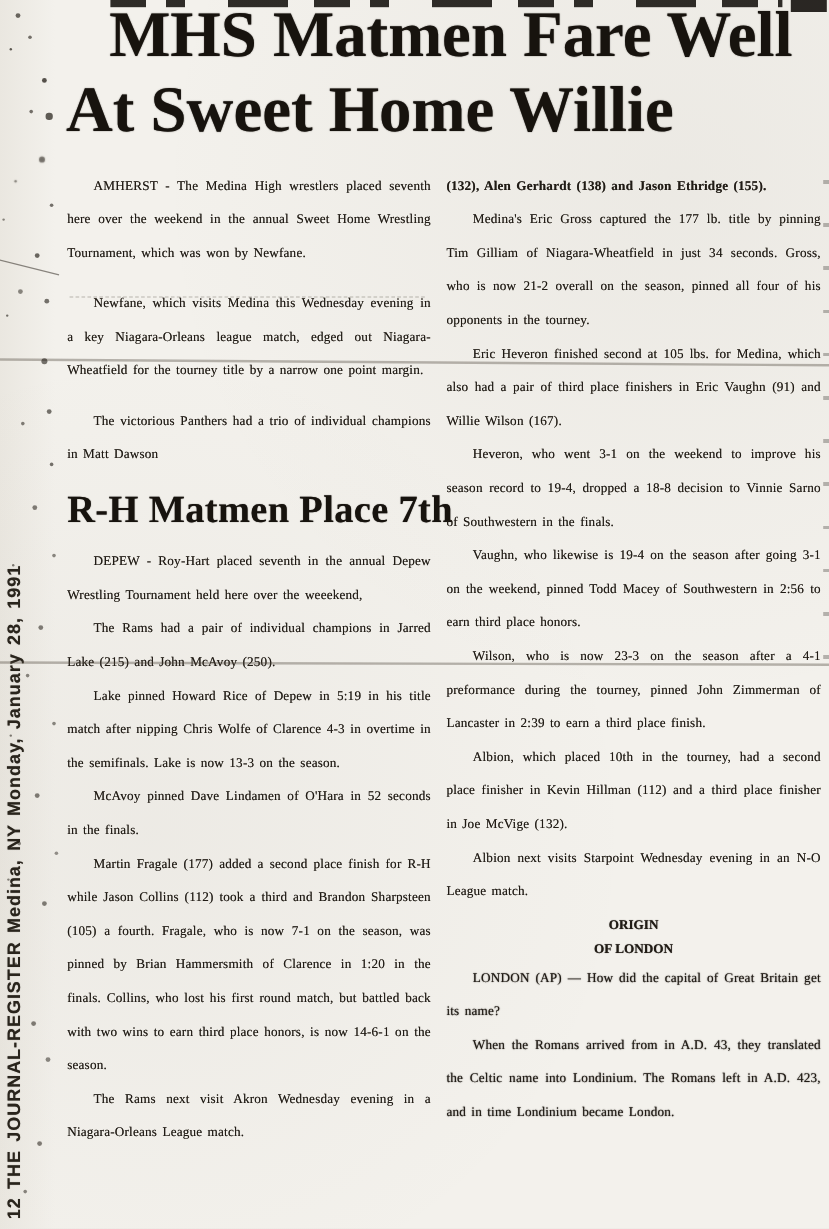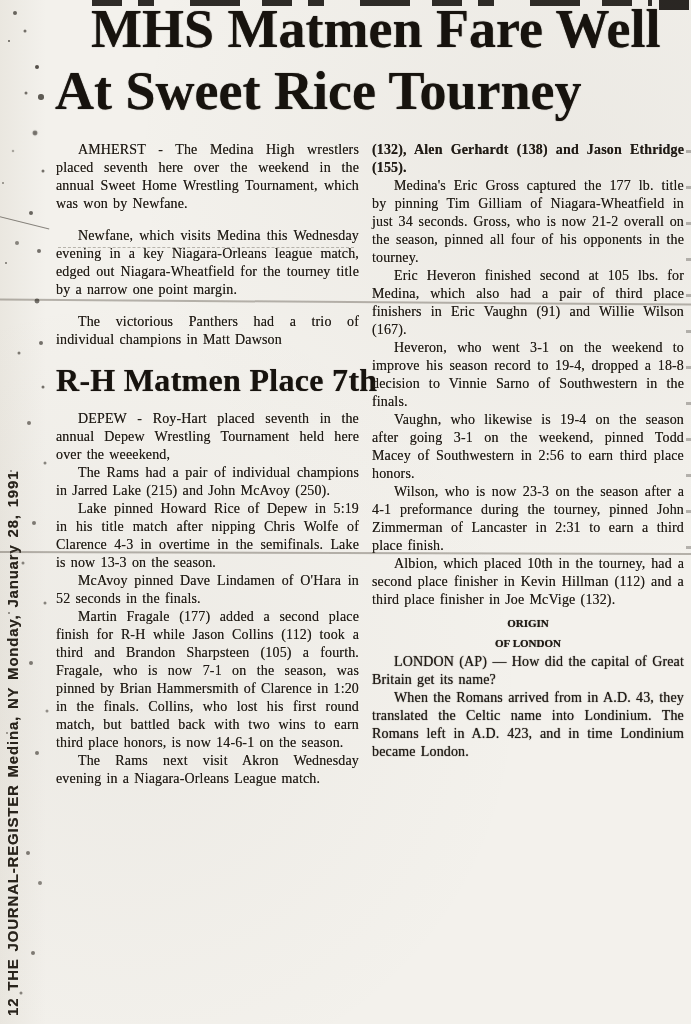--- a/index.html
+++ b/index.html
@@ -48,21 +48,21 @@
     white-space: nowrap;
   }
   .headline .hl1 { padding-left: 36px; }
 
   .col { position: absolute; top: 141px; text-shadow: 0 0 .55px rgba(32,27,20,.65); }
   .col-left  { left: 56px;  width: 303px; }
   .col-right { left: 372px; width: 312px; }
 
   .col p {
     margin: 0; text-indent: 22px; text-align: justify;
-    font-size: 14px; line-height: 18px;
+    font-size: 11px; line-height: 28px;
     word-spacing: 1.5px; letter-spacing: .15px;
   }
   .col p.no-indent { text-indent: 0; font-weight: bold; }
   .intro p { margin-bottom: 14px; }
 
   .subhead {
     font-size: 32px; line-height: 34px; font-weight: bold;
     margin: 0 0 13px 0; letter-spacing: .3px; color: #17130e;
     text-shadow: 0 0 .8px rgba(23,19,14,.7); white-space: nowrap;
   }
@@ -115,21 +115,21 @@
 
 <div class="page">
 
   <div class="cutoff-strip"></div>
   <div class="cutoff-blob"></div>
 
   <div class="masthead">12   THE JOURNAL-REGISTER   Medina, NY   Monday, January 28, 1991</div>
 
   <div class="headline">
     <div class="hl1">MHS Matmen Fare Well</div>
-    <div class="hl2">At Sweet Rice Tourney</div>
+    <div class="hl2">At Sweet Home Willie</div>
   </div>
 
   <div class="col col-left">
     <div class="intro">
       <p>AMHERST - The Medina High wrestlers placed seventh here over the weekend in the annual Sweet Home Wrestling Tournament, which was won by Newfane.</p>
       <p>Newfane, which visits Medina this Wednesday evening in a key Niagara-Orleans league match, edged out Niagara-Wheatfield for the tourney title by a narrow one point margin.</p>
       <p>The victorious Panthers had a trio of individual champions in Matt Dawson</p>
     </div>
     <h2 class="subhead">R-H Matmen Place 7th</h2>
     <div class="depew">
@@ -142,22 +142,23 @@
     </div>
   </div>
 
   <div class="col col-right">
     <div>
       <p class="no-indent">(132), Alen Gerhardt (138) and Jason Ethridge (155).</p>
       <p>Medina's Eric Gross captured the 177 lb. title by pinning Tim Gilliam of Niagara-Wheatfield in just 34 seconds. Gross, who is now 21-2 overall on the season, pinned all four of his opponents in the tourney.</p>
       <p>Eric Heveron finished second at 105 lbs. for Medina, which also had a pair of third place finishers in Eric Vaughn (91) and Willie Wilson (167).</p>
       <p>Heveron, who went 3-1 on the weekend to improve his season record to 19-4, dropped a 18-8 decision to Vinnie Sarno of Southwestern in the finals.</p>
       <p>Vaughn, who likewise is 19-4 on the season after going 3-1 on the weekend, pinned Todd Macey of Southwestern in 2:56 to earn third place honors.</p>
-      <p>Wilson, who is now 23-3 on the season after a 4-1 preformance during the tourney, pinned John Zimmerman of Lancaster in 2:31 to earn a third place finish.</p>
+      <p>Wilson, who is now 23-3 on the season after a 4-1 preformance during the tourney, pinned John Zimmerman of Lancaster in 2:39 to earn a third place finish.</p>
       <p>Albion, which placed 10th in the tourney, had a second place finisher in Kevin Hillman (112) and a third place finisher in Joe McVige (132).</p>
+      <p>Albion next visits Starpoint Wednesday evening in an N-O League match.</p>
     </div>
     <div class="origin-head">
       <div>ORIGIN</div>
       <div>OF LONDON</div>
     </div>
     <div class="london">
       <p>LONDON (AP) — How did the capital of Great Britain get its name?</p>
       <p>When the Romans arrived from in A.D. 43, they translated the Celtic name into Londinium. The Romans left in A.D. 423, and in time Londinium became London.</p>
     </div>
   </div>

